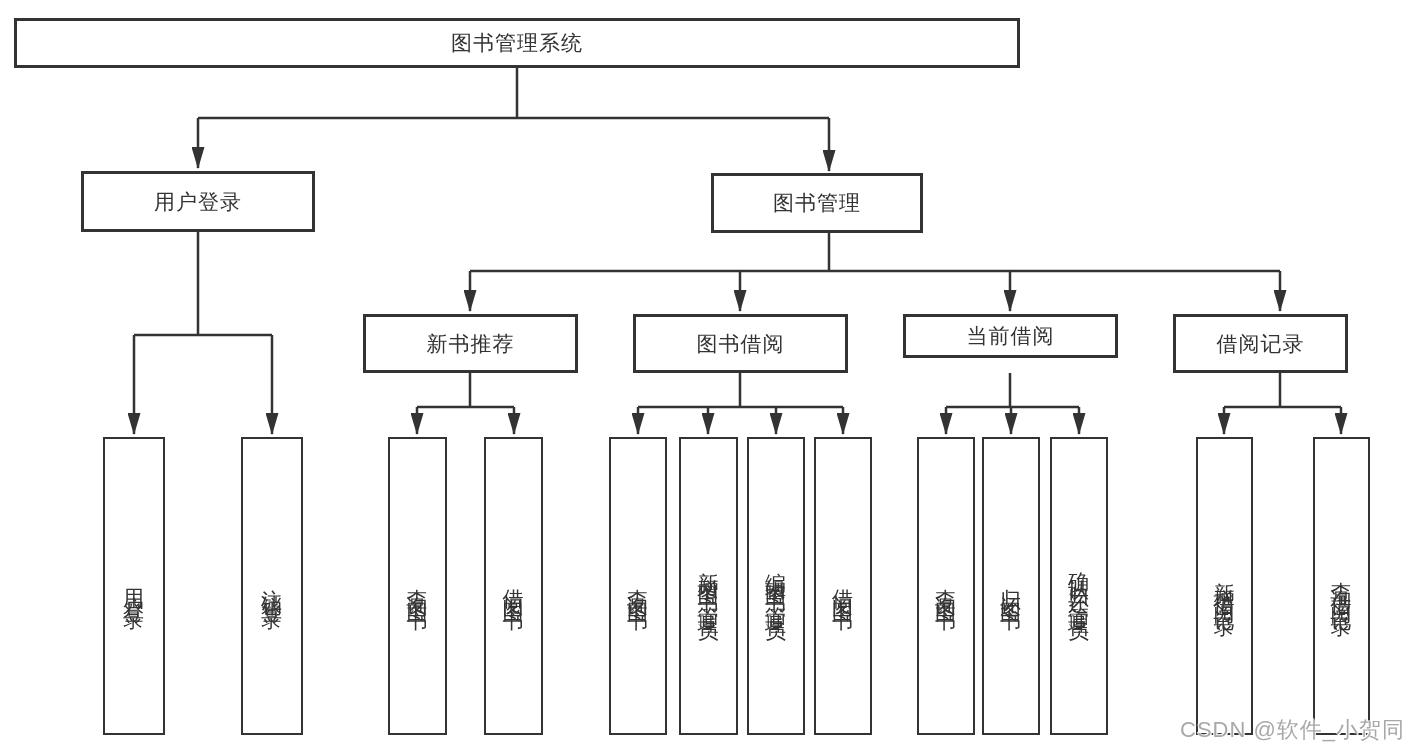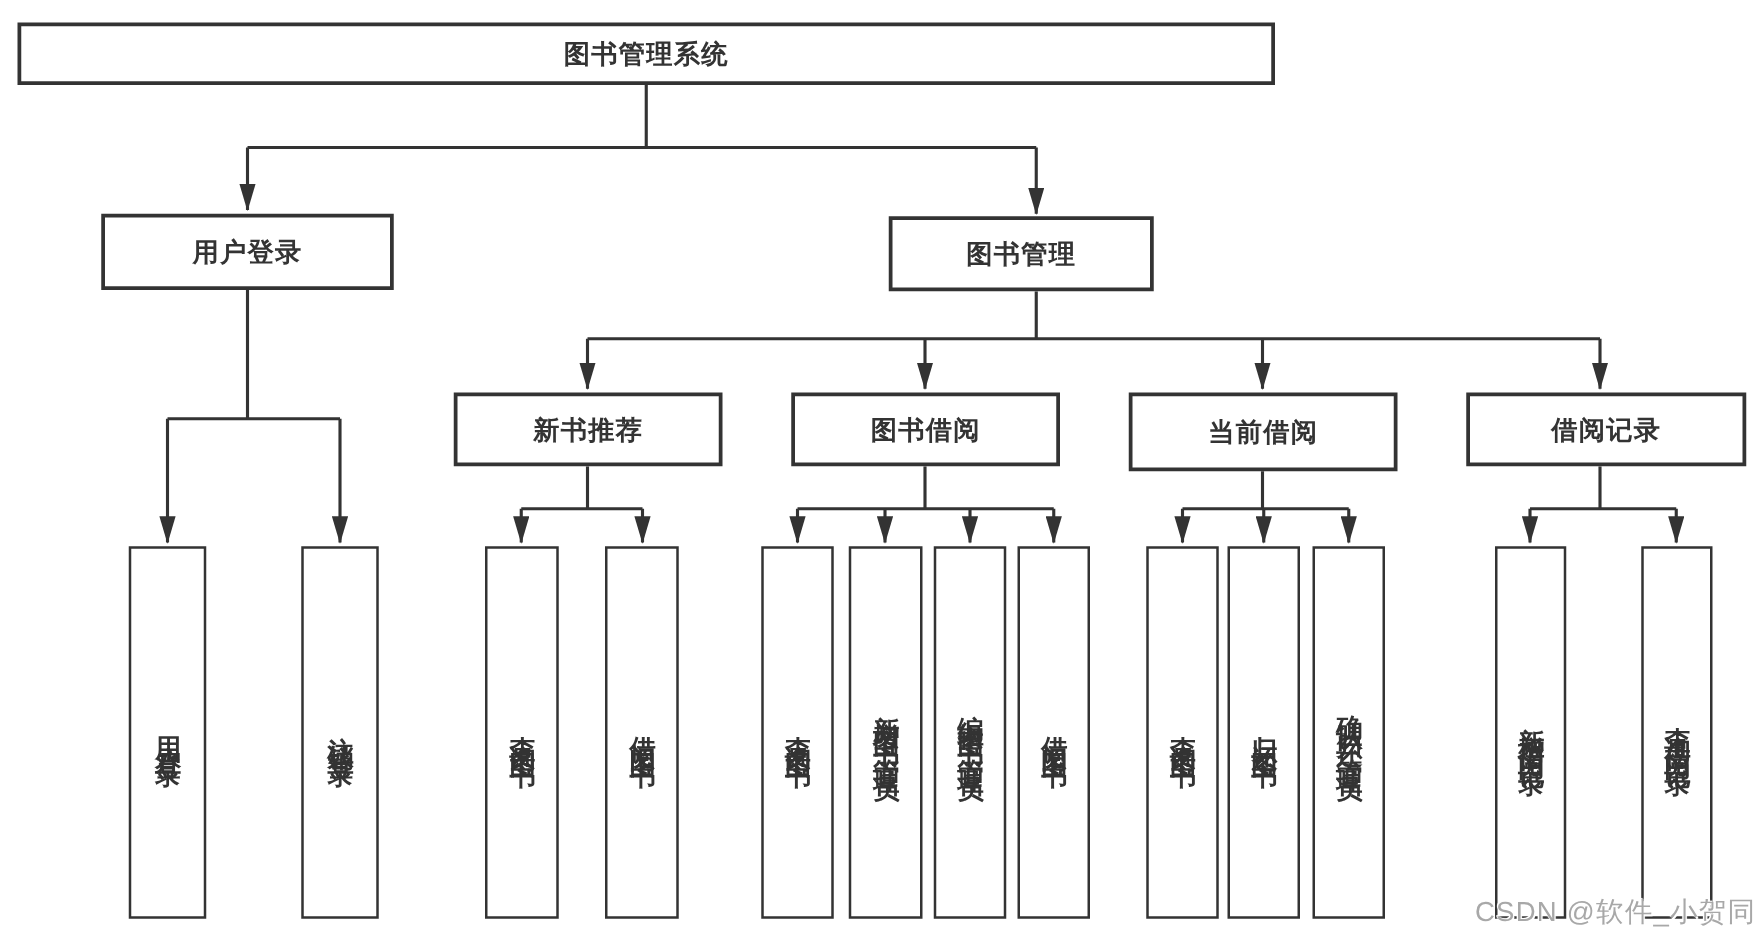--- a/index.html
+++ b/index.html
@@ -5,21 +5,21 @@
   html,body{margin:0;padding:0;background:#ffffff;}
   .stage{
     position:relative;width:1405px;height:747px;background:#ffffff;overflow:hidden;
     font-family:"Liberation Sans","DejaVu Sans",sans-serif;color:#333333;
   }
   .wires{position:absolute;left:0;top:0;width:1405px;height:747px;}
   .box{
     position:absolute;box-sizing:border-box;background:#ffffff;
     border:3px solid #333333;display:flex;align-items:center;justify-content:center;
   }
-  .box .lbl{font-size:21px;letter-spacing:1px;white-space:nowrap;font-weight:bold;}
+  .box .lbl{font-size:21px;letter-spacing:1px;white-space:nowrap;}
   .leaf{border-width:2.5px;}
   .leaf .lbl{
     writing-mode:vertical-lr;text-orientation:mixed;
     font-size:21px;line-height:1;letter-spacing:7px;white-space:nowrap;
   }
   .watermark{
     position:absolute;left:1180px;top:715px;font-size:22px;color:#a8a8a8;
     letter-spacing:1px;white-space:nowrap;
     text-shadow:0 0 2px #ffffff,1px 1px 0 #ffffff,-1px -1px 0 #ffffff;
   }
@@ -82,24 +82,24 @@
   <div class="box" style="left:711px;top:173px;width:212px;height:60px">
     <span class="lbl">图书管理</span>
   </div>
 
   <div class="box" style="left:633px;top:314px;width:215px;height:59px">
     <span class="lbl">图书借阅</span>
   </div>
   <div class="box" style="left:363px;top:314px;width:215px;height:59px">
     <span class="lbl">新书推荐</span>
   </div>
-  <div class="box" style="left:903px;top:314px;width:215px;height:63px">
+  <div class="box" style="left:903px;top:314px;width:215px;height:44px">
     <span class="lbl">当前借阅</span>
   </div>
-  <div class="box" style="left:1173px;top:314px;width:224px;height:59px">
+  <div class="box" style="left:1173px;top:314px;width:175px;height:59px">
     <span class="lbl">借阅记录</span>
   </div>
 
   <div class="box leaf" style="left:103px;top:437px;width:62px;height:298px">
     <span class="lbl">用户登录</span>
   </div>
   <div class="box leaf" style="left:241px;top:437px;width:62px;height:298px">
     <span class="lbl">注销登录</span>
   </div>
 

